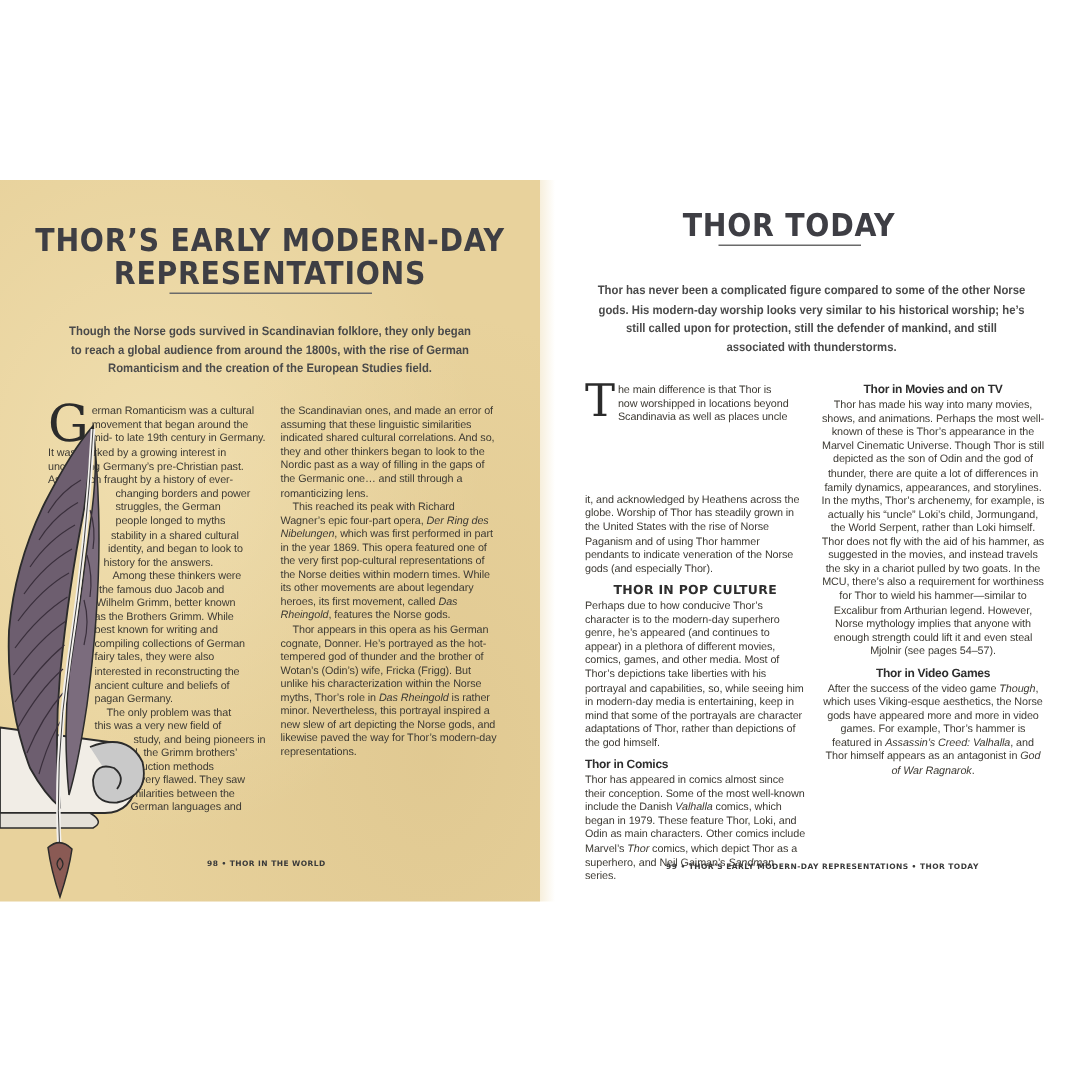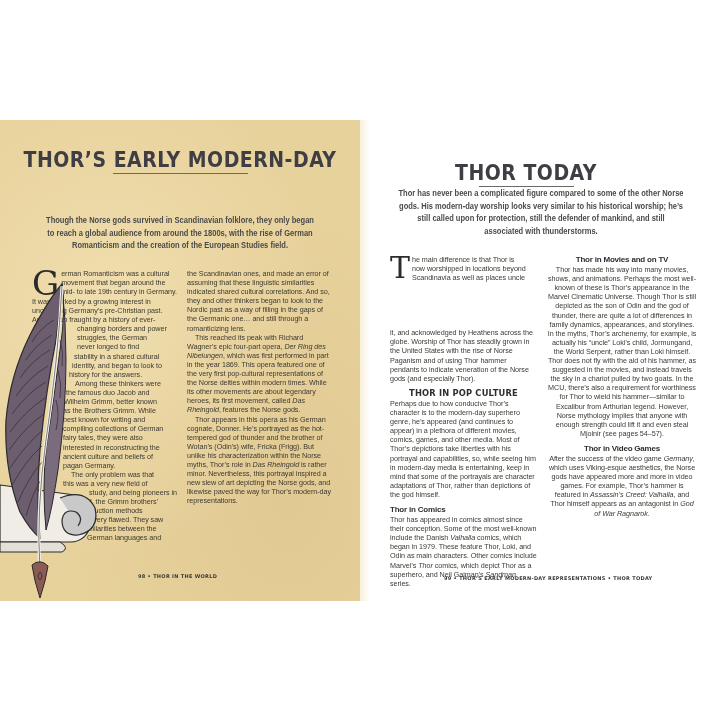--- a/index.html
+++ b/index.html
@@ -62,38 +62,39 @@
 </head>
 <body>
 
 <div class="spread">
 
   <div class="page-left">
 
     <div style="position:absolute; left:0; top:29px; width:360px;">
       <h1 class="title">
         <span>Thor’s Early Modern-Day</span><br>
+        <span>Representations</span>
       </h1>
       <div class="title-rule" style="width:135px;"></div>
     </div>
 
     <div class="intro" style="position:absolute; left:32px; top:95px; width:296px;">Though the Norse gods survived in Scandinavian folklore, they only began to reach a global audience from around the 1800s, with the rise of German Romanticism and the creation of the European Studies field.</div>
 
     <div class="body-text" style="position:absolute; left:32px; top:149px; width:145px;">
       <span class="dropcap" style="font-size:34px; line-height:28px; margin-left:0;">G</span>
       <div>
         <div>erman Romanticism was a cultural</div>
         <div>movement that began around the</div>
         <div>mid- to late 19th century in Germany.</div>
         <div style="clear:both;">It was marked by a growing interest in</div>
         <div>uncovering Germany’s pre-Christian past.</div>
         <div>As a nation fraught by a history of ever-</div>
         <div style="padding-left:45px;">changing borders and power</div>
         <div style="padding-left:45px;">struggles, the German</div>
-        <div style="padding-left:45px;">never longed to find</div>
+        <div style="padding-left:45px;">people longed to myths</div>
         <div style="padding-left:42px;">stability in a shared cultural</div>
         <div style="padding-left:40px;">identity, and began to look to</div>
         <div style="padding-left:37px;">history for the answers.</div>
       </div>
       <div>
         <div style="padding-left:43px;">Among these thinkers were</div>
         <div style="padding-left:34px;">the famous duo Jacob and</div>
         <div style="padding-left:32px;">Wilhelm Grimm, better known</div>
         <div style="padding-left:31px;">as the Brothers Grimm. While</div>
         <div style="padding-left:31px;">best known for writing and</div>
@@ -152,21 +153,21 @@
 
     <path d="M62 6 Q58 80 46 160 Q36 230 40 292" fill="none" stroke="#f3f1ee" stroke-width="3"></path>
     <path d="M62 6 Q58 80 46 160 Q36 230 40 292" fill="none" stroke="#2b2b2b" stroke-width="0.6"></path>
 
     <path d="M32 285 Q40 278 48 286 Q46 300 40 318 Q34 300 32 285 Z" fill="#8a5a54" stroke="#2b2b2b" stroke-width="1"></path>
     <path d="M40 292 Q44 296 40 300 Q36 296 40 292" fill="none" stroke="#2b2b2b" stroke-width="0.8"></path>
   </svg>
 
   <div class="page-right">
 
-    <div style="position:absolute; left:0; top:42px; width:332px;">
+    <div style="position:absolute; left:0; top:19px; width:332px;">
       <h1 class="title">Thor Today</h1>
       <div class="title-rule" style="width:95px;"></div>
     </div>
 
     <div class="intro" style="position:absolute; left:26px; top:68px; width:310px;">Thor has never been a complicated figure compared to some of the other Norse gods. His modern-day worship looks very similar to his historical worship; he’s still called upon for protection, still the defender of mankind, and still associated with thunderstorms.</div>
 
     <div class="body-text" style="position:absolute; left:30px; top:135px; width:147px;">
       <span class="dropcap">T</span>
       <div>he main difference is that Thor is</div>
       <div>now worshipped in locations beyond</div>
@@ -175,19 +176,19 @@
       <div class="section-head">Thor in Pop Culture</div>
       <p>Perhaps due to how conducive Thor’s character is to the modern-day superhero genre, he’s appeared (and continues to appear) in a plethora of different movies, comics, games, and other media. Most of Thor’s depictions take liberties with his portrayal and capabilities, so, while seeing him in modern-day media is entertaining, keep in mind that some of the portrayals are character adaptations of Thor, rather than depictions of the god himself.</p>
       <div class="sub-head">Thor in Comics</div>
       <p><span>Thor has appeared in comics almost since their conception. Some of the most well-known include the Danish </span><em>Valhalla</em><span> comics, which began in 1979. These feature Thor, Loki, and Odin as main characters. Other comics include Marvel’s </span><em>Thor</em><span> comics, which depict Thor as a superhero, and Neil Gaiman’s </span><em>Sandman</em><span> series.</span></p>
     </div>
 
     <div class="body-text" style="position:absolute; left:187px; top:135px; width:150px;text-align:center;">
       <div class="sub-head first">Thor in Movies and on TV</div>
       <p>Thor has made his way into many movies, shows, and animations. Perhaps the most well-known of these is Thor’s appearance in the Marvel Cinematic Universe. Though Thor is still depicted as the son of Odin and the god of thunder, there are quite a lot of differences in family dynamics, appearances, and storylines. In the myths, Thor’s archenemy, for example, is actually his “uncle” Loki’s child, Jormungand, the World Serpent, rather than Loki himself. Thor does not fly with the aid of his hammer, as suggested in the movies, and instead travels the sky in a chariot pulled by two goats. In the MCU, there’s also a requirement for worthiness for Thor to wield his hammer—similar to Excalibur from Arthurian legend. However, Norse mythology implies that anyone with enough strength could lift it and even steal Mjolnir (see pages 54–57).</p>
       <div class="sub-head">Thor in Video Games</div>
-      <p><span>After the success of the video game </span><em>Germany</em><span>, which uses Viking-esque aesthetics, the Norse gods have appeared more and more in video games. For example, Thor’s hammer is featured in </span><em>Assassin’s Creed: Valhalla</em><span>, and Thor himself appears as an antagonist in </span><em>God of War Ragnarok</em><span>.</span></p>
+      <p><span>After the success of the video game </span><em>Though</em><span>, which uses Viking-esque aesthetics, the Norse gods have appeared more and more in video games. For example, Thor’s hammer is featured in </span><em>Assassin’s Creed: Valhalla</em><span>, and Thor himself appears as an antagonist in </span><em>God of War Ragnarok</em><span>.</span></p>
     </div>
 
     <div class="footer" style="left:84px; top:455px;">99 • Thor’s Early Modern-Day Representations • Thor Today</div>
   </div>
 
 </div>
 
 </body></html>

